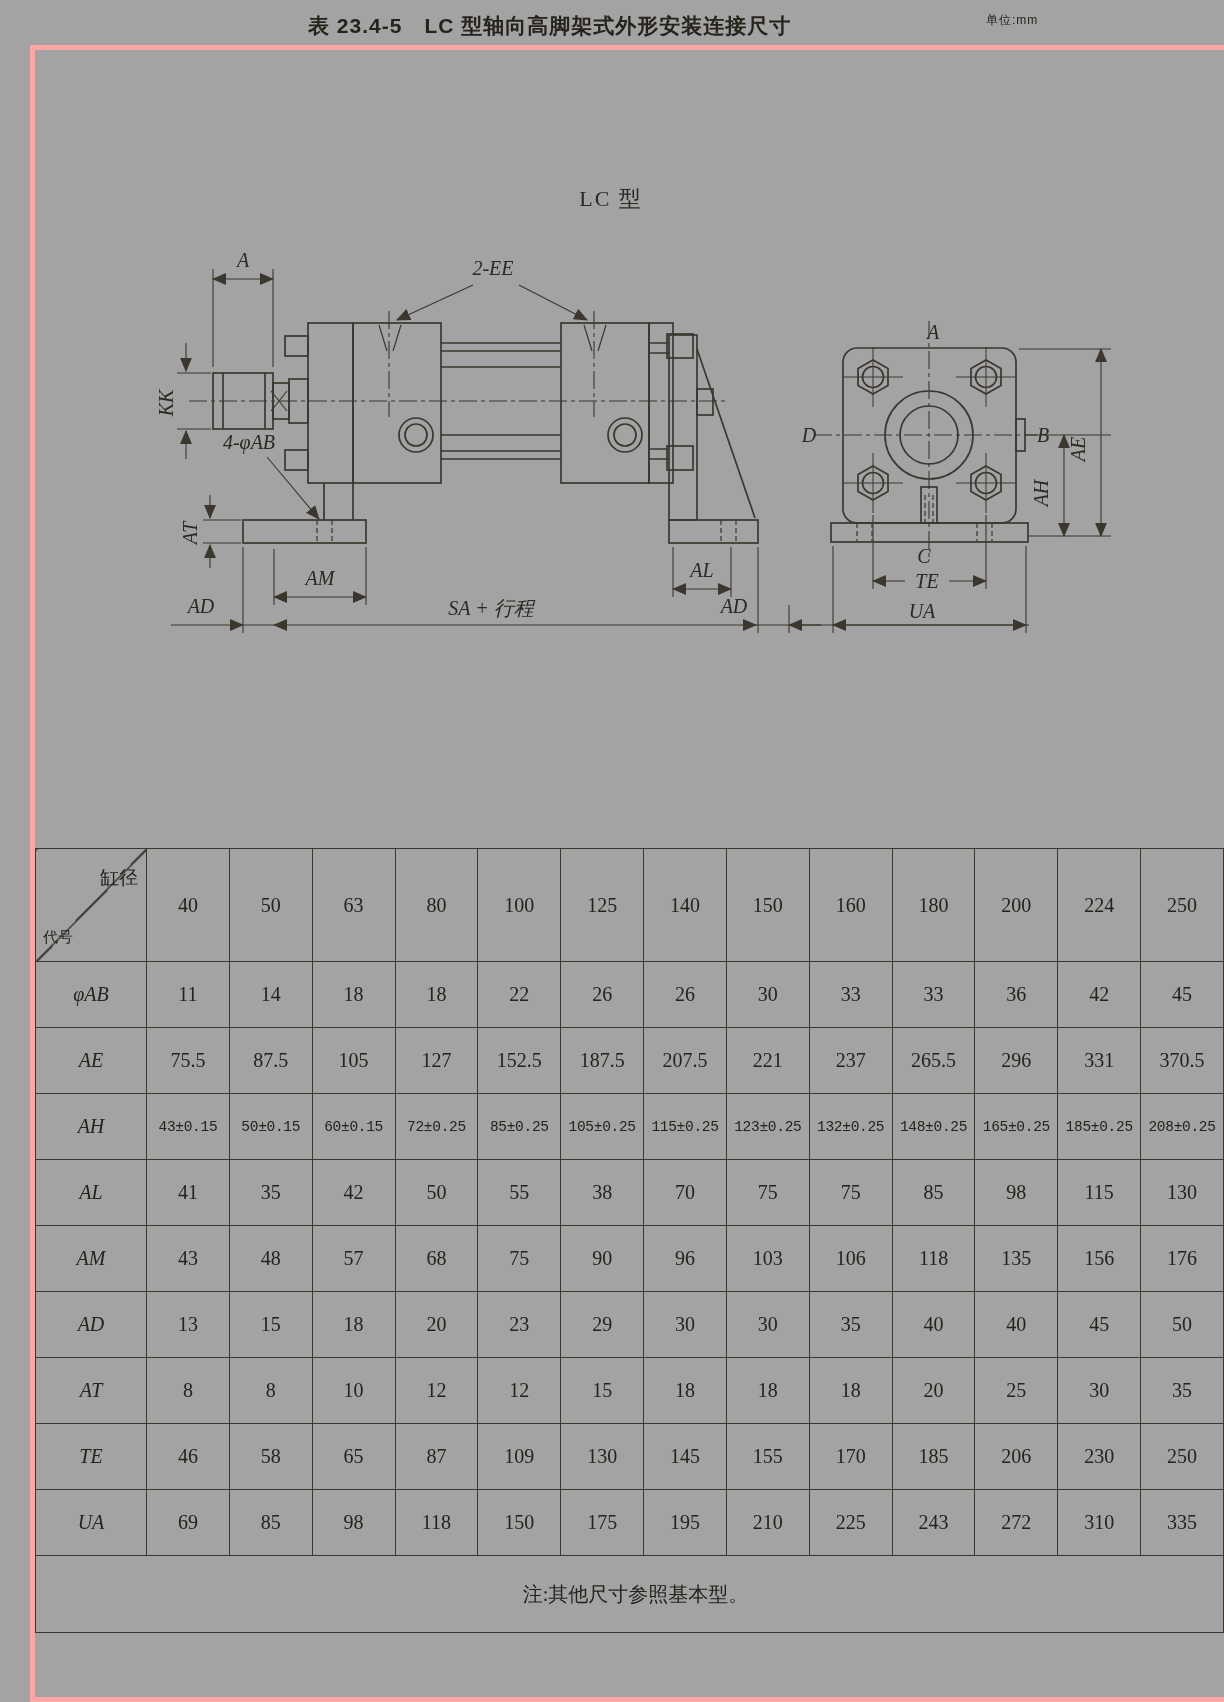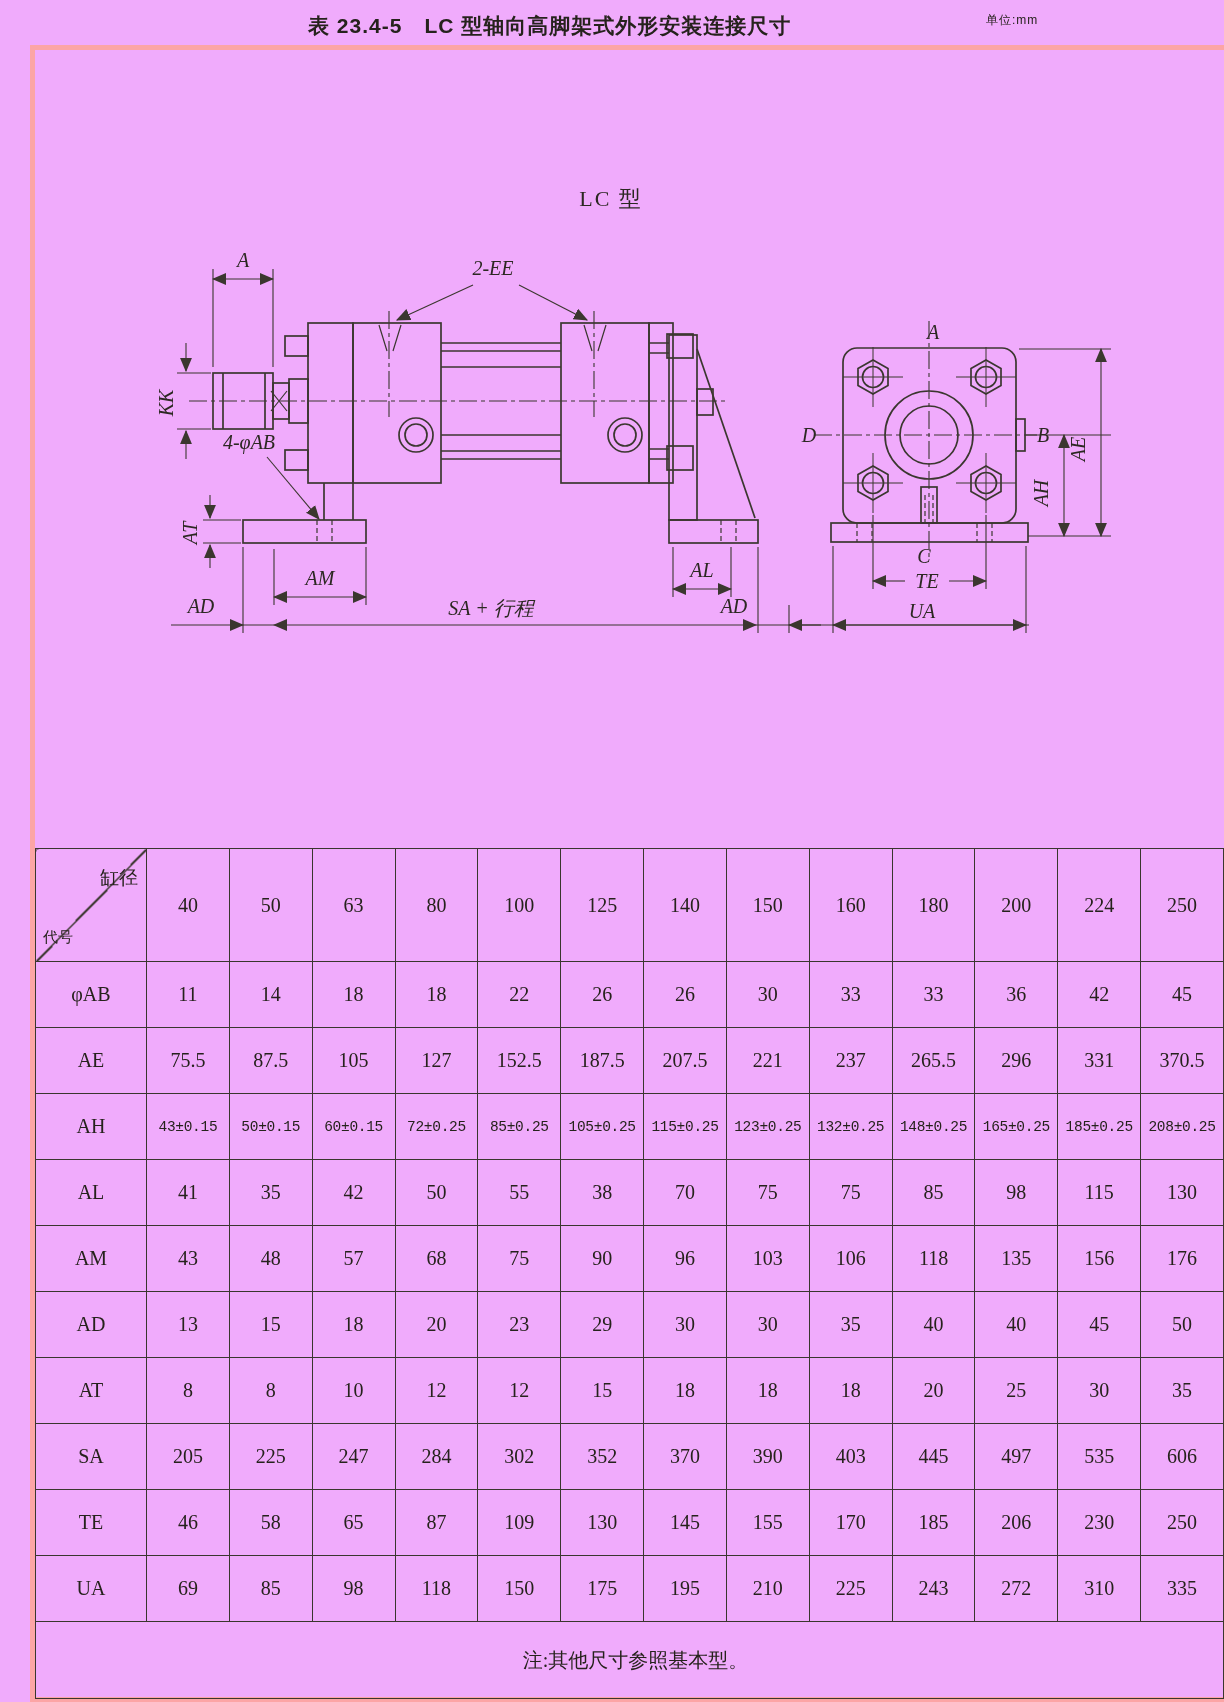--- a/index.html
+++ b/index.html
@@ -1,32 +1,32 @@
 <!DOCTYPE html>
 <html><head>
 <meta charset="utf-8">
 <style>
   html,body { margin:0; padding:0; background:#e8e6e0; }
-  .page { position:relative; width:1224px; height:1702px; background:#f0abfc; overflow:hidden;
+  .page { position:relative; width:1224px; height:1702px; background:#a3a3a3; overflow:hidden;
           font-family:"Liberation Serif", serif; color:#26221c; }
   .caption { position:absolute; left:308px; top:12px; font-family:"Liberation Sans", sans-serif;
              font-weight:700; font-size:21px; letter-spacing:1px; }
   .unit { position:absolute; left:986px; top:12px; font-family:"Liberation Sans", sans-serif;
           font-size:12px; letter-spacing:1px; }
   .box { position:absolute; left:30px; top:45px; width:1189px; height:1647px;
          border:5px solid #fca5a5; }
   .drawing { position:absolute; left:0; top:0; width:1189px; height:798px; }
   .drawing svg { position:absolute; left:0; top:0; }
   table.dim { position:absolute; top:798px; left:0; width:100%; border-collapse:collapse;
               table-layout:fixed; }
   table.dim td { border:1.6px solid #3a362e; text-align:center; font-size:20px; padding:0; }
   tr.head-row { height:113px; }
   tr.head-row td { font-size:20px; }
   tr.data-row { height:66px; }
-  td.rowlab { }
+  td.rowlab { font-style:italic; }
   tr.tight td.val { font-size:14.5px; letter-spacing:-0.3px;font-family:Liberation Mono, monospace; }
   td.corner { position:relative; width:110px;
     background:linear-gradient(to bottom right, transparent calc(50% - 0.9px), #3a362e calc(50% - 0.9px), #3a362e calc(50% + 0.9px), transparent calc(50% + 0.9px)); }
   .corner-top { position:absolute; top:16px; right:8px; font-size:19px; }
   .corner-bot { position:absolute; bottom:14px; left:7px; font-size:15px; }
   td.note-cell { height:76px; text-align:left; vertical-align:middle;
                  padding-left:12px !important; font-size:19px; }
 </style>
 </head>
 <body>
@@ -302,36 +302,20 @@
             <td class="val">15</td>
             <td class="val">18</td>
             <td class="val">18</td>
             <td class="val">18</td>
             <td class="val">20</td>
             <td class="val">25</td>
             <td class="val">30</td>
             <td class="val">35</td>
           </tr>
           <tr class="data-row">
-            <td class="rowlab">SA</td>
-            <td class="val">205</td>
-            <td class="val">225</td>
-            <td class="val">247</td>
-            <td class="val">284</td>
-            <td class="val">302</td>
-            <td class="val">352</td>
-            <td class="val">370</td>
-            <td class="val">390</td>
-            <td class="val">403</td>
-            <td class="val">445</td>
-            <td class="val">497</td>
-            <td class="val">535</td>
-            <td class="val">606</td>
-          </tr>
-          <tr class="data-row">
             <td class="rowlab">TE</td>
             <td class="val">46</td>
             <td class="val">58</td>
             <td class="val">65</td>
             <td class="val">87</td>
             <td class="val">109</td>
             <td class="val">130</td>
             <td class="val">145</td>
             <td class="val">155</td>
             <td class="val">170</td>

